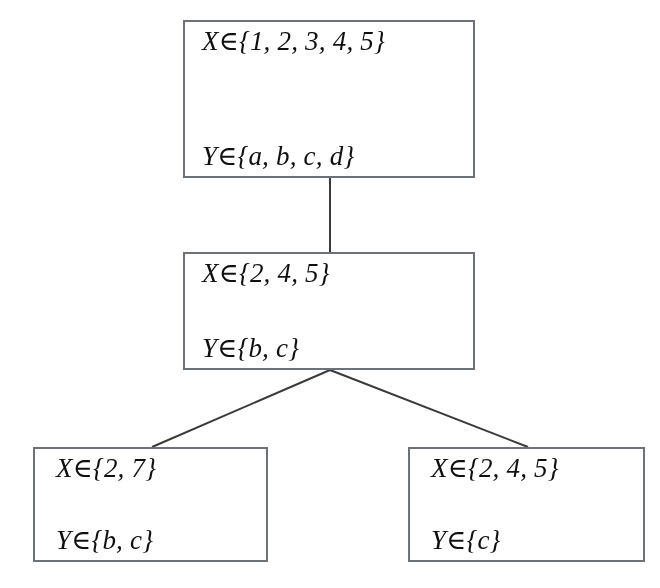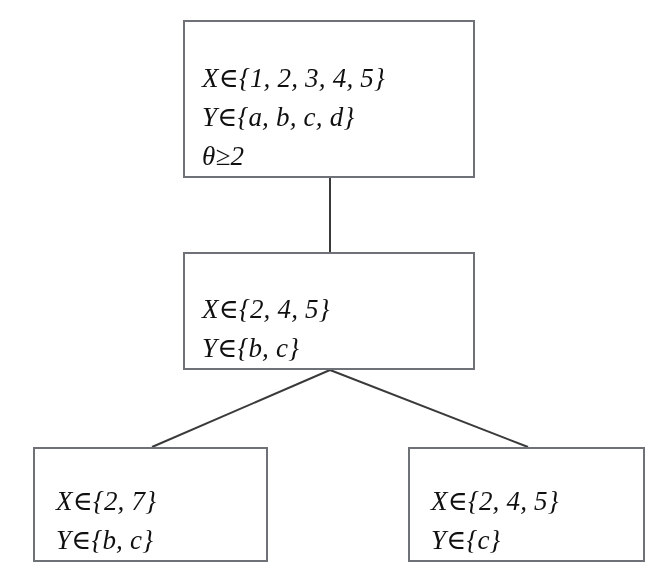--- a/index.html
+++ b/index.html
@@ -24,21 +24,21 @@
     height: 588px;
     pointer-events: none;
   }
   .node {
     position: absolute;
     box-sizing: border-box;
     background: #ffffff;
     border: 2px solid #6e7176;
     display: flex;
     flex-direction: column;
-    justify-content: flex-end;
+    justify-content: space-between;
     align-items: flex-start;
     padding-left: 15px;
     z-index: 2;
   }
   .node-line {
     font-family: "Liberation Serif", "DejaVu Serif", serif;
     font-style: italic;
     font-size: 27px;
     line-height: 39px;
     color: #101010;
@@ -85,21 +85,20 @@
 
   <svg class="edge-layer" viewBox="0 0 660 588" width="660" height="588" aria-hidden="true">
     <line x1="330" y1="178" x2="330" y2="252" stroke="#3a3a3a" stroke-width="2"></line>
     <line x1="330" y1="370" x2="152" y2="447" stroke="#3a3a3a" stroke-width="2"></line>
     <line x1="330" y1="370" x2="528" y2="447" stroke="#3a3a3a" stroke-width="2"></line>
   </svg>
 
   <div class="node" id="node-root">
     <div class="node-line">X∈{1, 2, 3, 4, 5}</div>
     <div class="node-line">Y∈{a, b, c, d}</div>
-    <div class="node-line">θ≥2</div>
   </div>
 
   <div class="node" id="node-mid">
     <div class="node-line">X∈{2, 4, 5}</div>
     <div class="node-line">Y∈{b, c}</div>
   </div>
 
   <div class="node" id="node-leaf-left">
     <div class="node-line">X∈{2, 7}</div>
     <div class="node-line">Y∈{b, c}</div>

